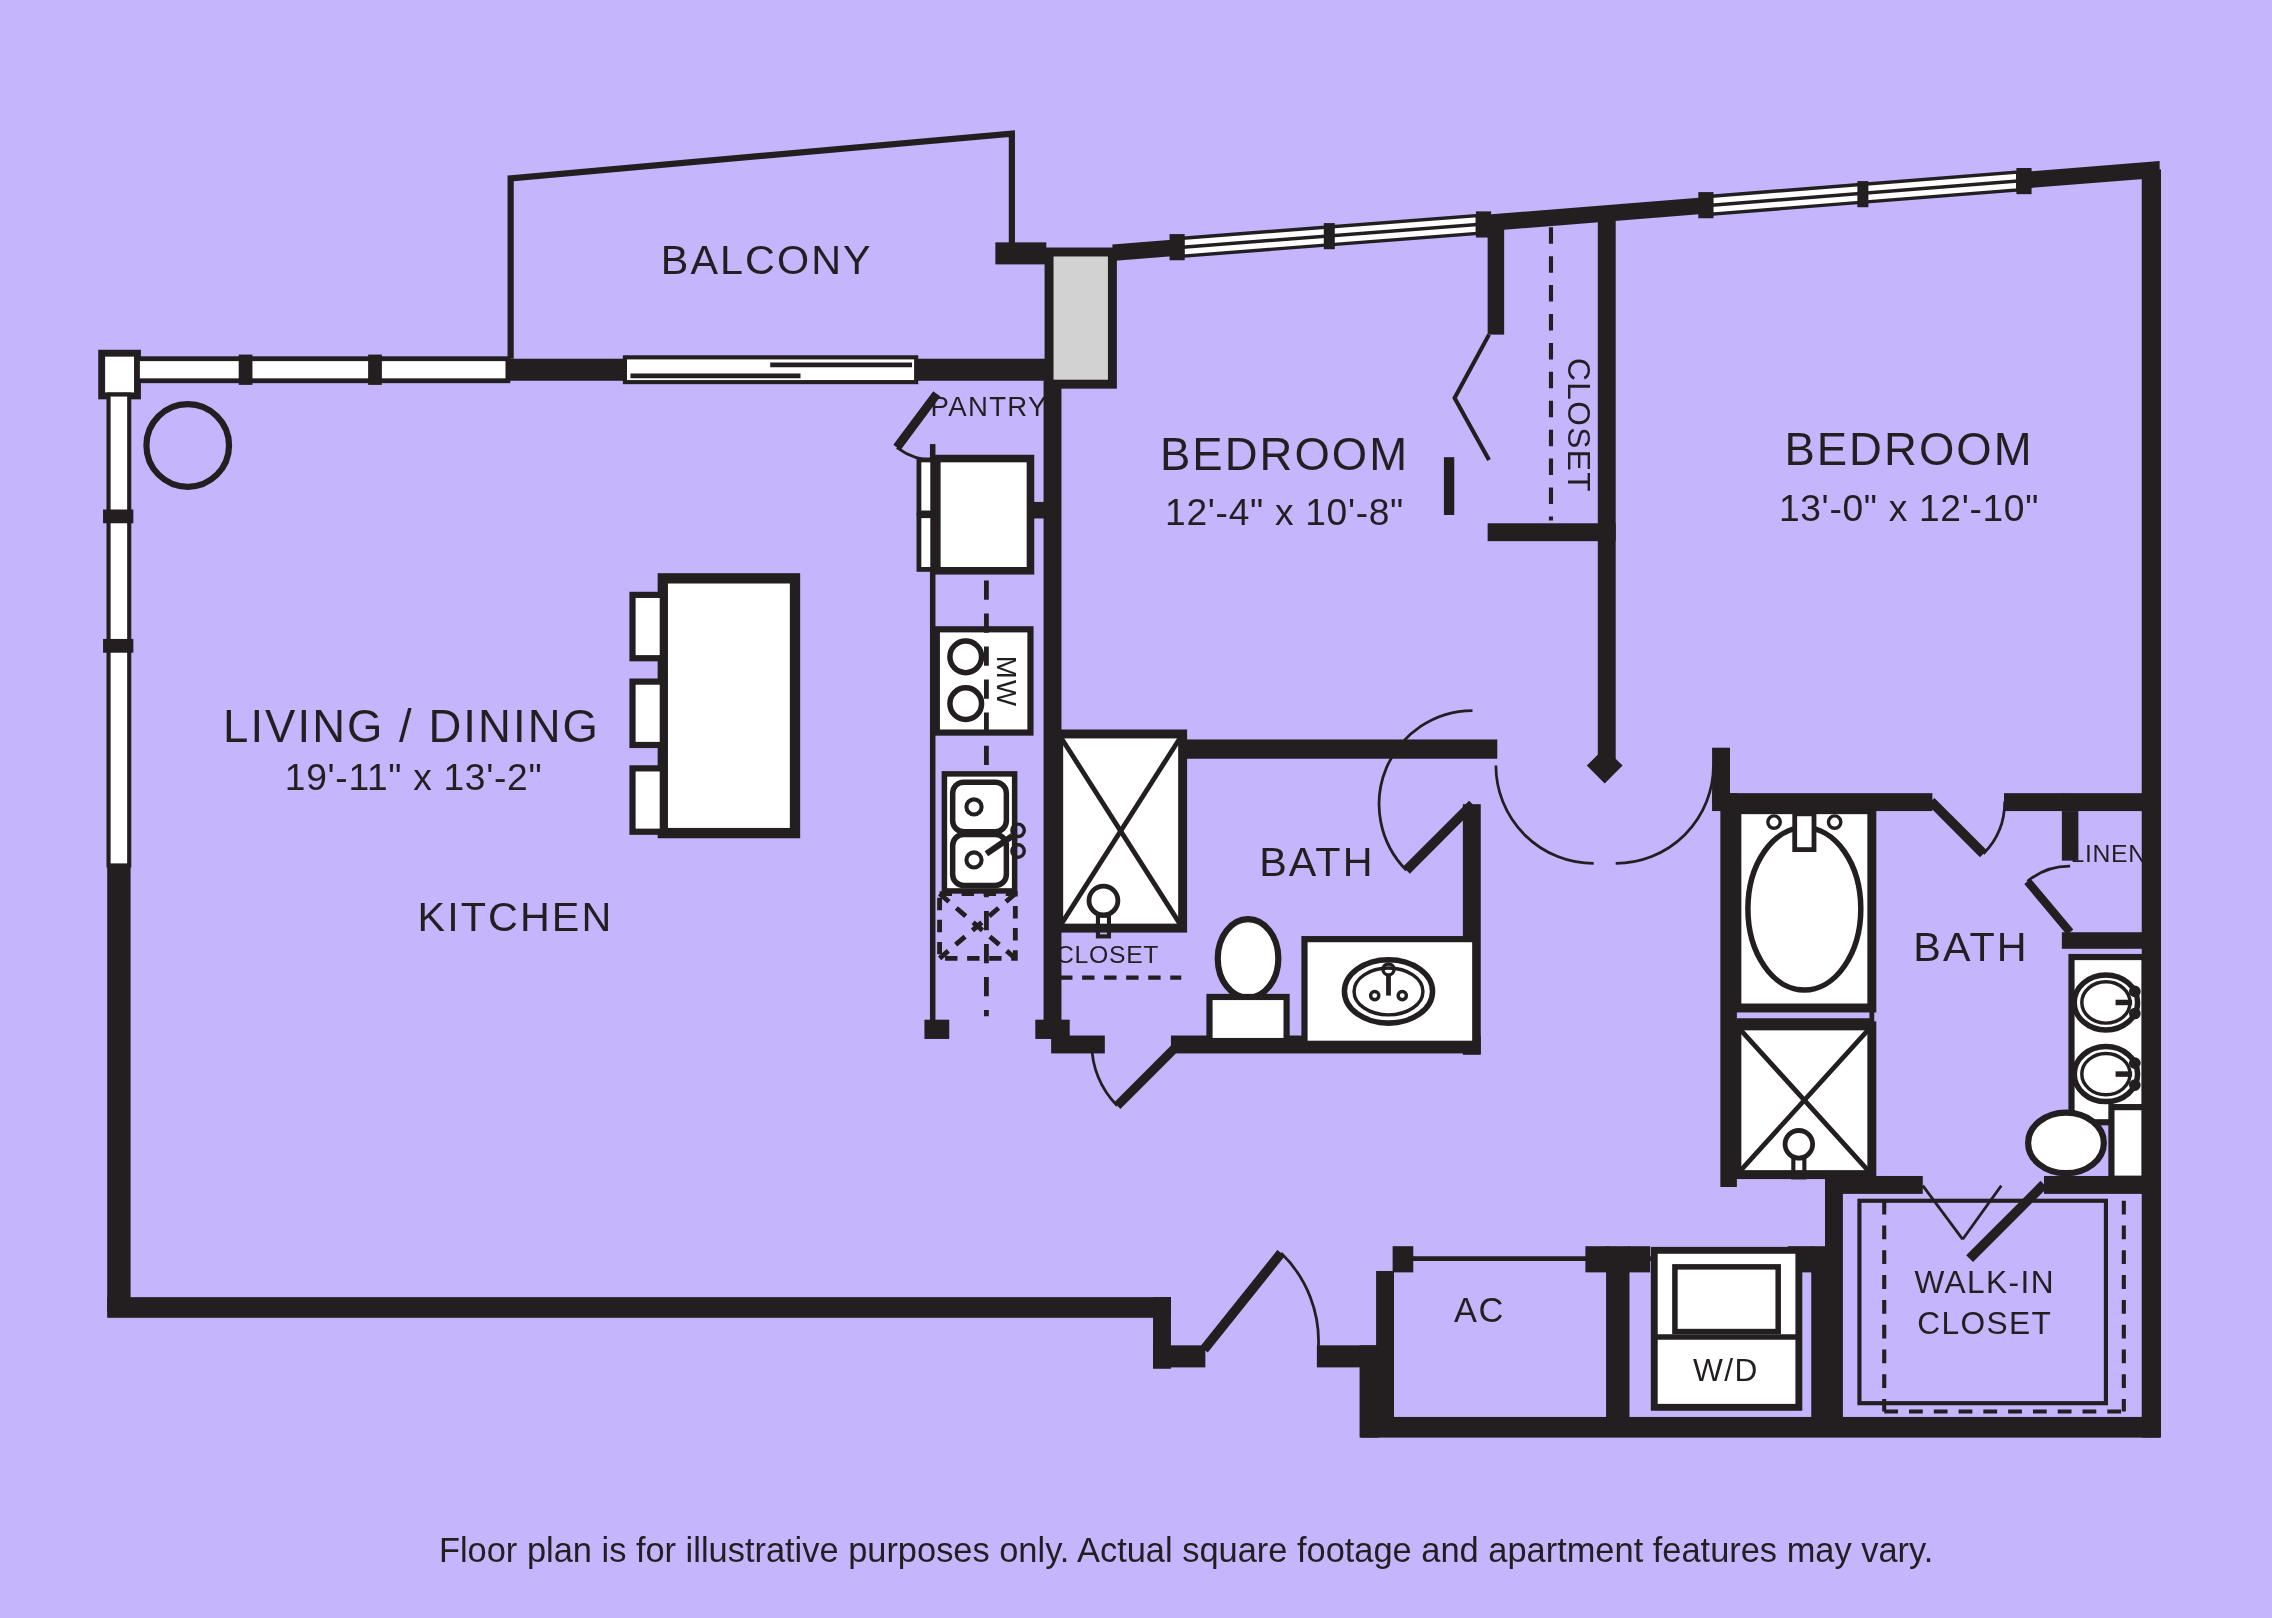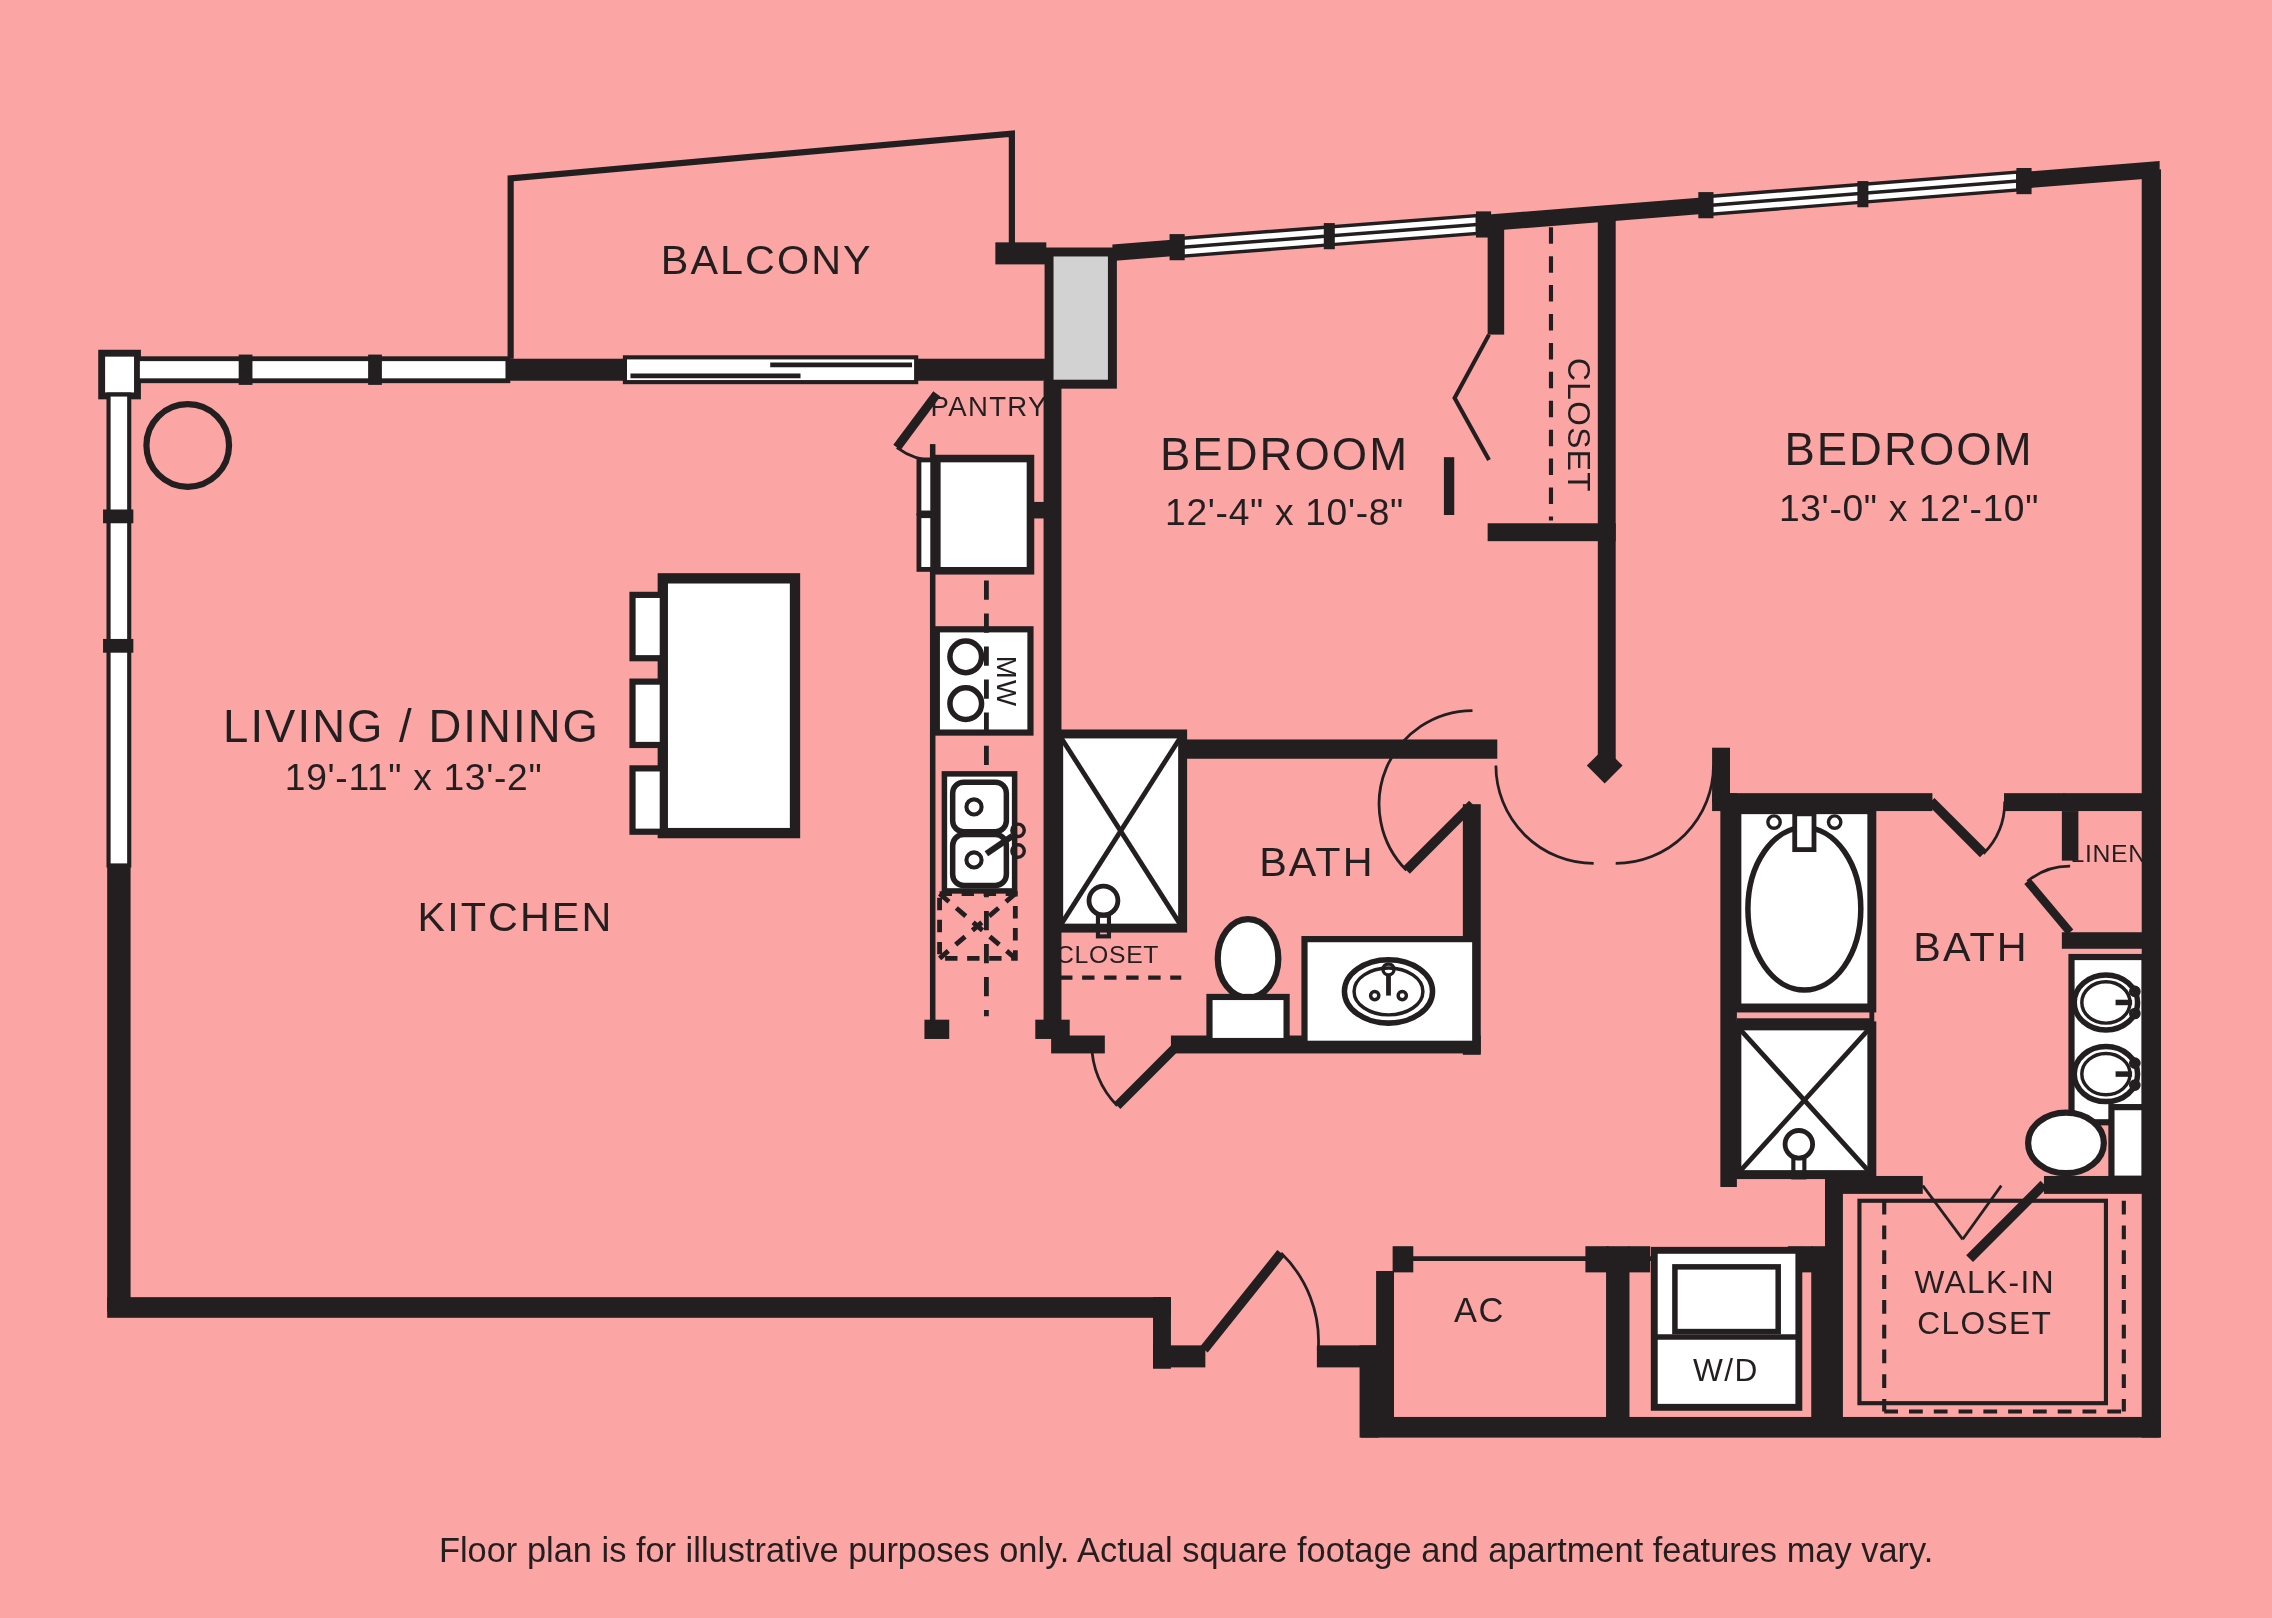--- a/index.html
+++ b/index.html
@@ -1,16 +1,16 @@
 <!DOCTYPE html>
 <html style="font-size:11px"><head>
 <meta charset="utf-8">
 <style>
   html,body{margin:0;padding:0;background:#ffffff;}
-  .page{position:relative;width:2273px;height:1618px;background:#fca5a5;overflow:hidden;}
+  .page{position:relative;width:2273px;height:1618px;background:#c4b5fd;overflow:hidden;}
   svg{display:block;width:2273px;height:1618px;}
   text{font-family:"Liberation Sans",sans-serif;fill:#231f20;}
   .lbl-xl{font-size:66px;letter-spacing:3px;}
   .lbl-lg{font-size:60px;letter-spacing:3px;}
   .lbl-dim{font-size:54px;letter-spacing:1px;}
   .lbl-md{font-size:50px;letter-spacing:2px;}
   .lbl-sm{font-size:46px;letter-spacing:2px;}
   .lbl-xs{font-size:40px;letter-spacing:2px;}
   .lbl-xxs{font-size:36px;letter-spacing:1px;}
   .footer-text{font-size:50px;letter-spacing:0px;}

